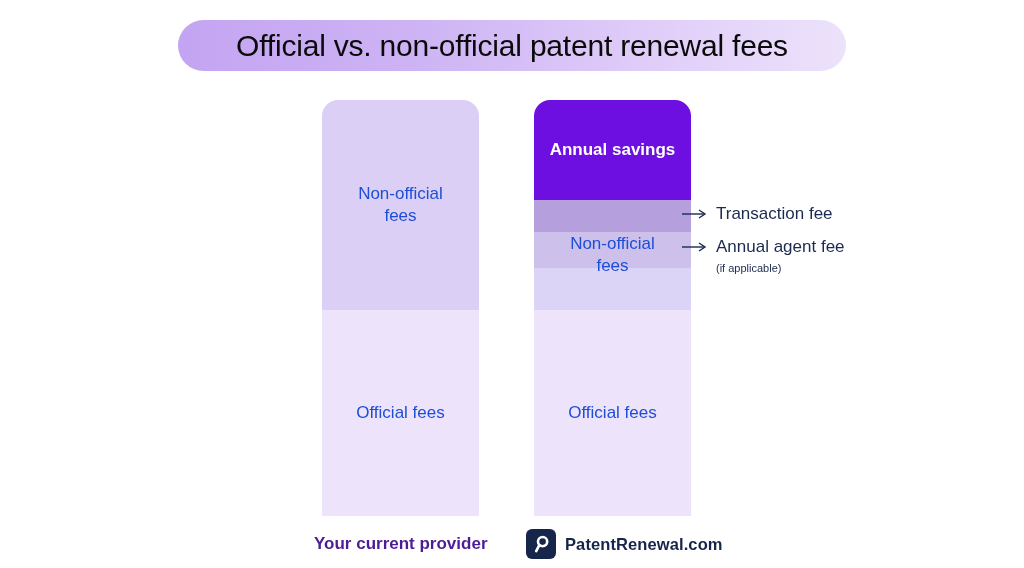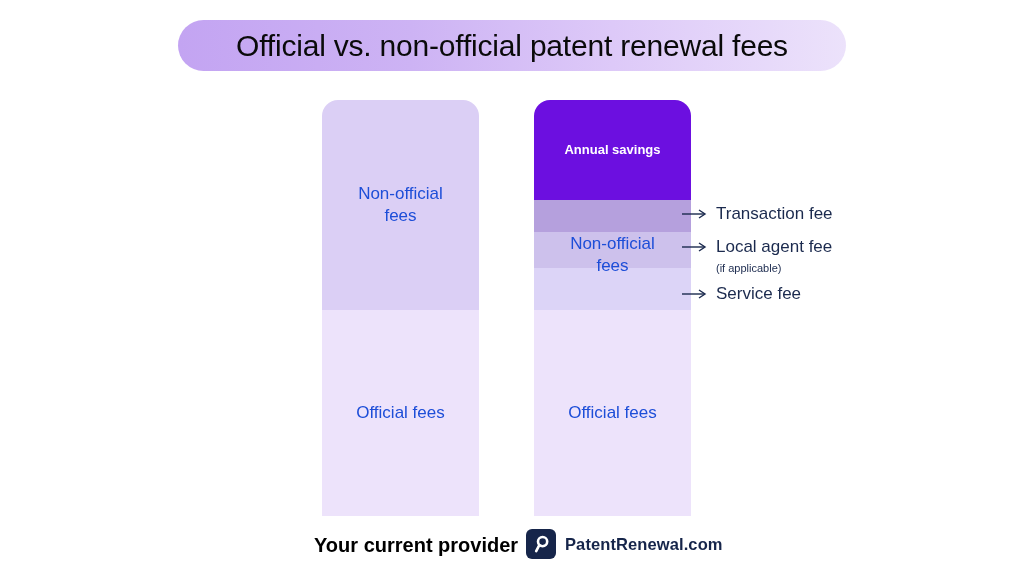--- a/index.html
+++ b/index.html
@@ -59,21 +59,21 @@
   }
   .seg-label {
     font-size: 17px;
     line-height: 22px;
     color: #1d4ed8;
     font-weight: 400;
   }
   .seg-label.white-bold {
     color: #ffffff;
     font-weight: bold;
-    font-size: 13px;
+    font-size: 17px;
   }
 
   
   #left-nonofficial { height: 210px; background: #dbcff5; }
   #left-official    { height: 206px; background: #ede3fb; }
 
   
   #right-savings { height: 100px; background: #6c0fe0; }
   #right-band-1  { height: 32px;  background: #b5a0dd; }
   #right-band-2  { height: 36px;  background: #cdc1ec; }
@@ -119,23 +119,23 @@
   #callout-service     { left: 682px; top: 284px; }
   #callout-localagent-sub { left: 716px; top: 262px; text-align: right; }
 
   
   #caption-left {
     position: absolute;
     left: 322px;
     top: 534px;
     width: 157px;
     text-align: center;
-    font-size: 20px;
+    font-size: 17px;
     font-weight: bold;
-    color: #000000;
+    color: #4c1d95;
     white-space: nowrap;
     transform: translateX(-8px);
   }
   #caption-right {
     position: absolute;
     left: 526px;
     top: 529px;
     display: flex;
     align-items: center;
     gap: 9px;
@@ -204,31 +204,24 @@
       <polyline points="17,2 23,6 17,10" fill="none" stroke="#1b2a4e" stroke-width="1.4"></polyline>
     </svg>
     <span class="callout-text">Transaction fee</span>
   </div>
 
   <div class="callout" id="callout-localagent">
     <svg class="callout-arrow" width="26" height="12" viewBox="0 0 26 12">
       <line x1="0" y1="6" x2="22" y2="6" stroke="#1b2a4e" stroke-width="1.4"></line>
       <polyline points="17,2 23,6 17,10" fill="none" stroke="#1b2a4e" stroke-width="1.4"></polyline>
     </svg>
-    <span class="callout-text">Local agent fee</span>
+    <span class="callout-text">Annual agent fee</span>
   </div>
   <span class="callout-sub" id="callout-localagent-sub">(if applicable)</span>
 
-  <div class="callout" id="callout-service">
-    <svg class="callout-arrow" width="26" height="12" viewBox="0 0 26 12">
-      <line x1="0" y1="6" x2="22" y2="6" stroke="#1b2a4e" stroke-width="1.4"></line>
-      <polyline points="17,2 23,6 17,10" fill="none" stroke="#1b2a4e" stroke-width="1.4"></polyline>
-    </svg>
-    <span class="callout-text">Service fee</span>
-  </div>
 
   <div id="caption-left">Your current provider</div>
 
   <div id="caption-right">
     <span id="logo-mark">
       <svg width="20" height="20" viewBox="0 0 20 20">
         <circle cx="11.6" cy="7.6" r="4.6" fill="none" stroke="#ffffff" stroke-width="2.6"></circle>
         <path d="M8.3 11.2 L5.2 17.2" fill="none" stroke="#ffffff" stroke-width="2.6" stroke-linecap="round"></path>
       </svg>
     </span>

